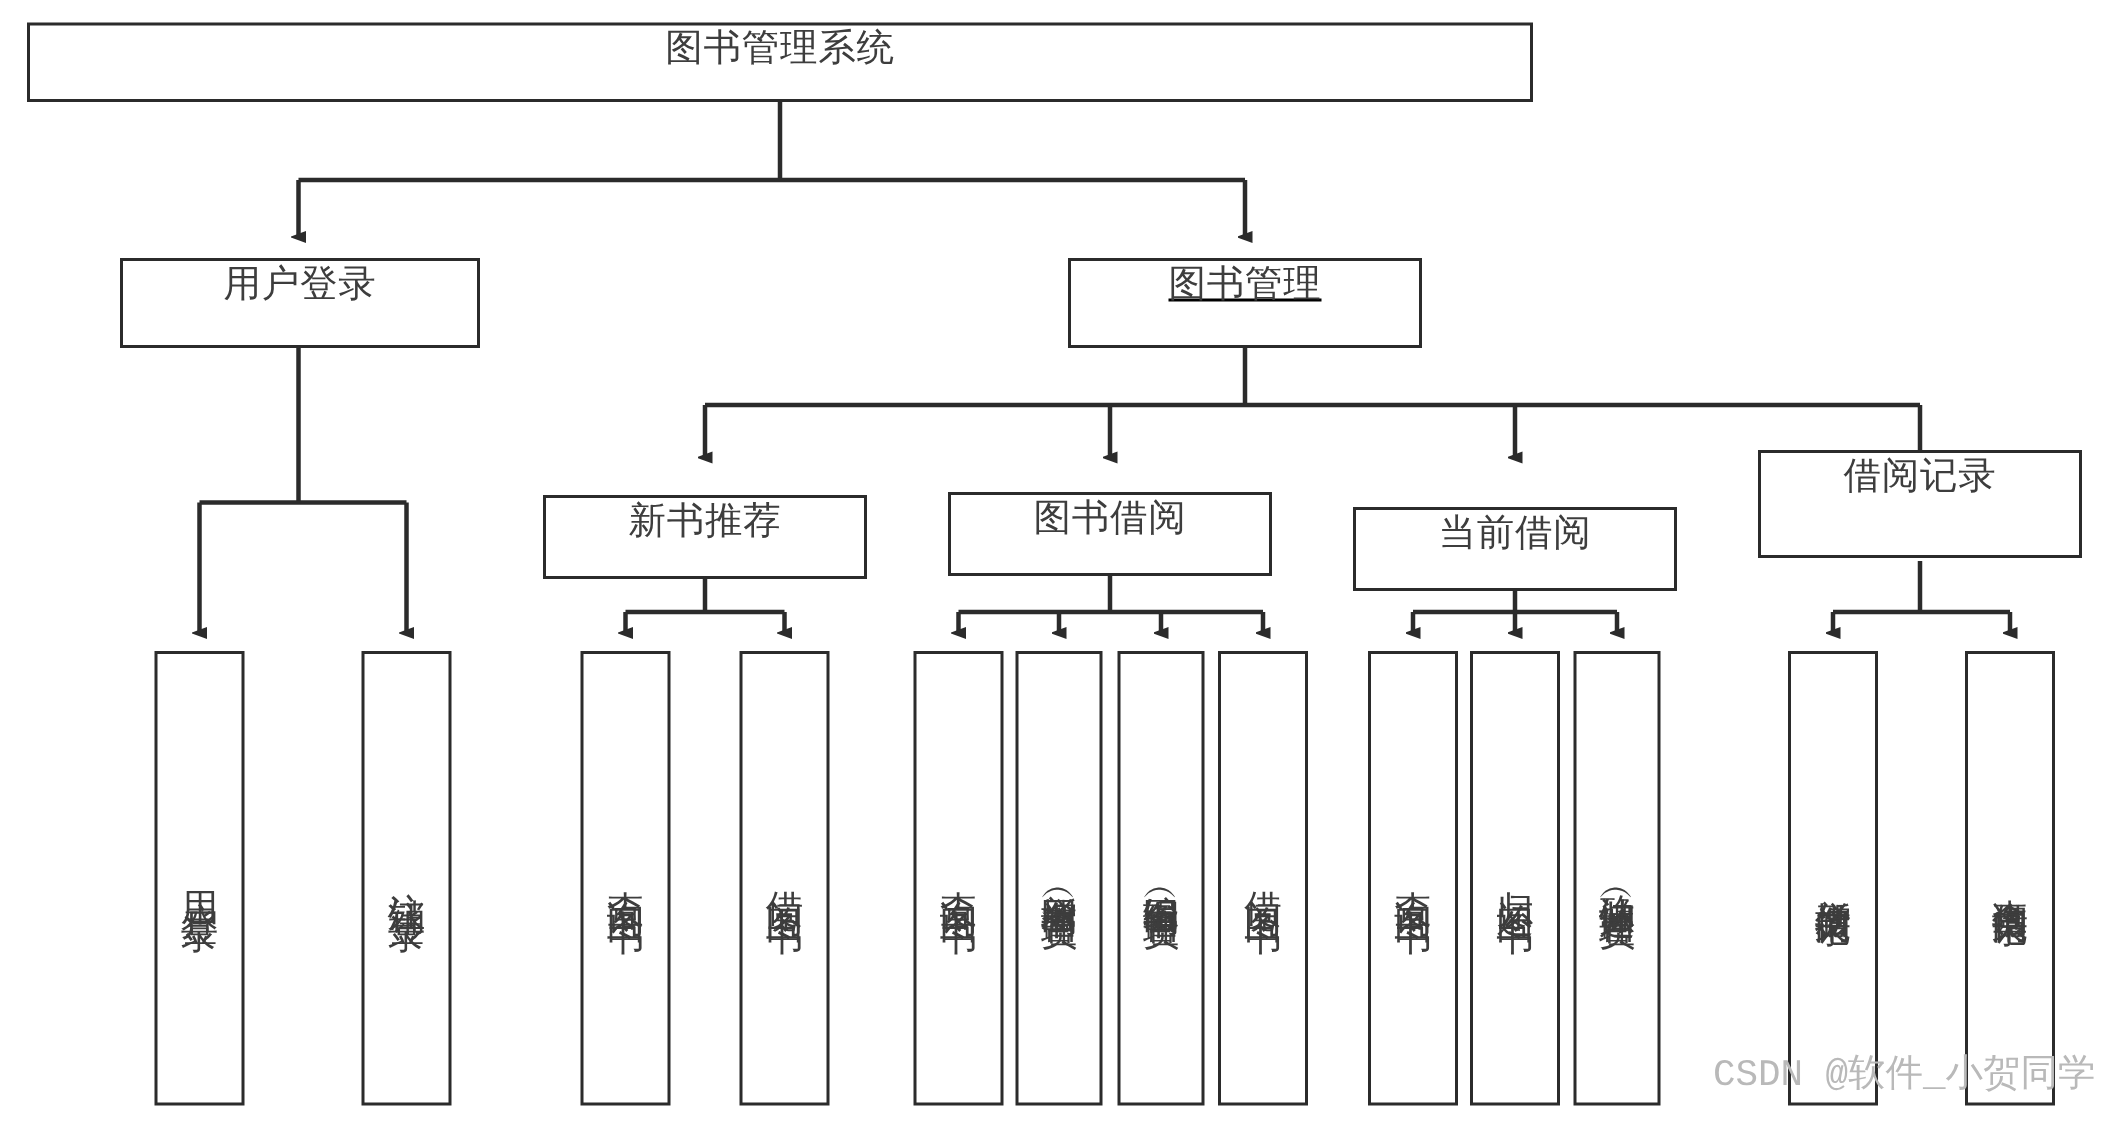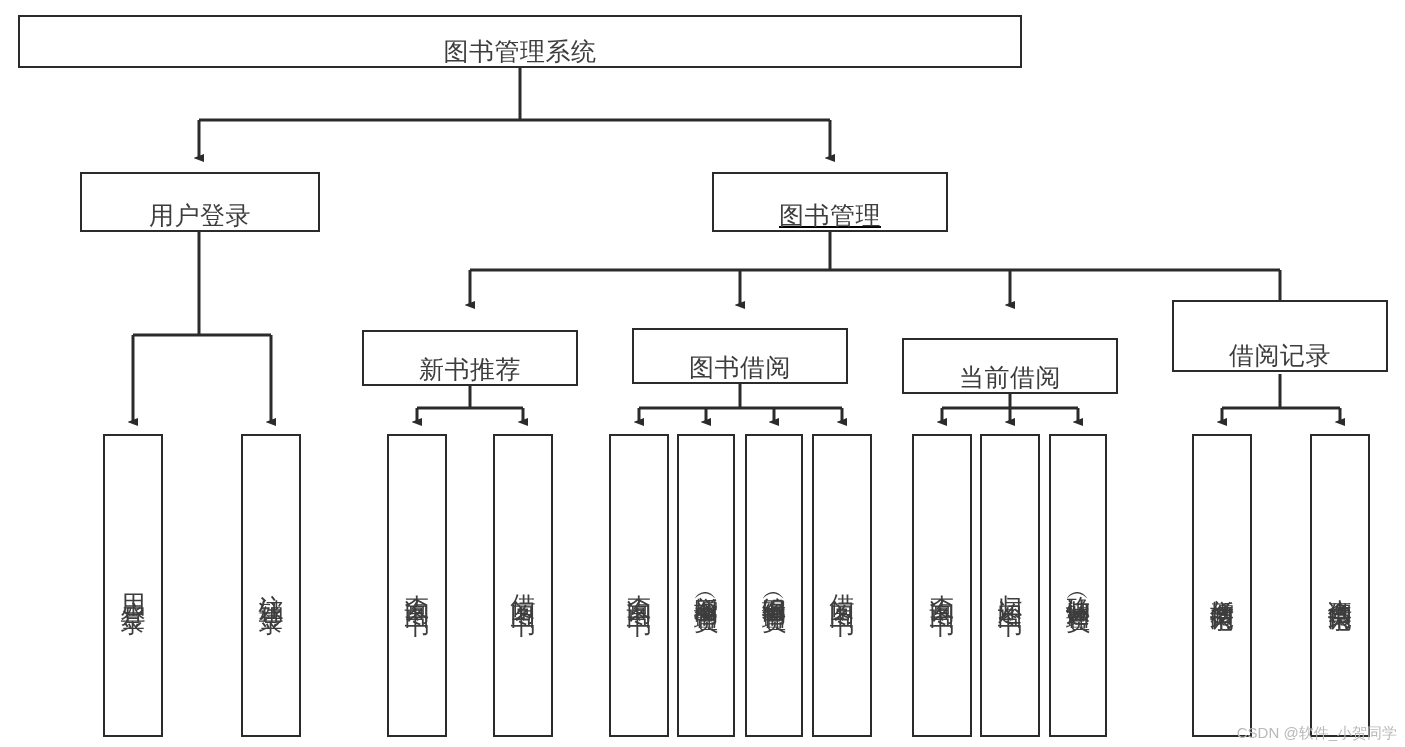--- a/index.html
+++ b/index.html
@@ -24,21 +24,21 @@
     width: 1405px;
     height: 747px;
     pointer-events: none;
   }
   .node {
     position: absolute;
     box-sizing: border-box;
     border: 2px solid #2b2b2b;
     background: #ffffff;
     display: flex;
-    align-items: flex-end;
+    align-items: flex-start;
     justify-content: center;
     overflow: hidden;
   }
   .node .lbl {
     color: #3d3d3d;
     text-align: center;
     line-height: 1.18;
     white-space: nowrap;
   }
   
@@ -60,25 +60,25 @@
     letter-spacing: 6px;
     line-height: 1;
   }
   .node.v.dense .lbl {
     letter-spacing: 2px;
     font-size: 24px;
   }
   .watermark {
     position: absolute;
     right: 8px;
-    bottom: 4px;
-    font-size: 15px;
+    bottom: 16px;
+    font-size: 25px;
     color: #b9b9b9;
     white-space: nowrap;
-    font-family: Liberation Sans, sans-serif;
+    font-family: Liberation Mono, monospace;
   }
 </style>
 </head>
 <body>
 
 <div id="canvas">
 
   <svg class="edges" viewBox="0 0 1405 747" xmlns="http://www.w3.org/2000/svg">
     <defs>
       <marker id="arrow" markerWidth="10" markerHeight="10" refX="5" refY="5" orient="auto" markerUnits="userSpaceOnUse">

